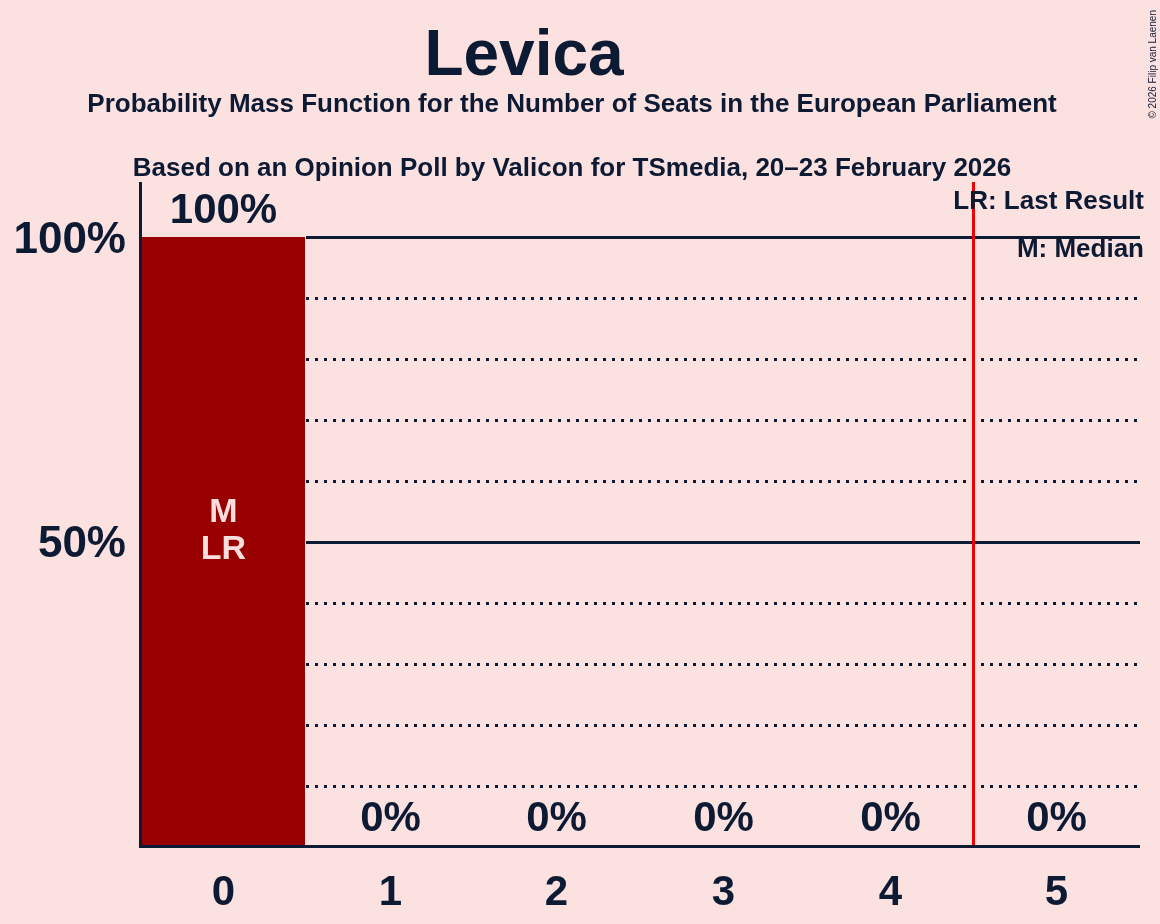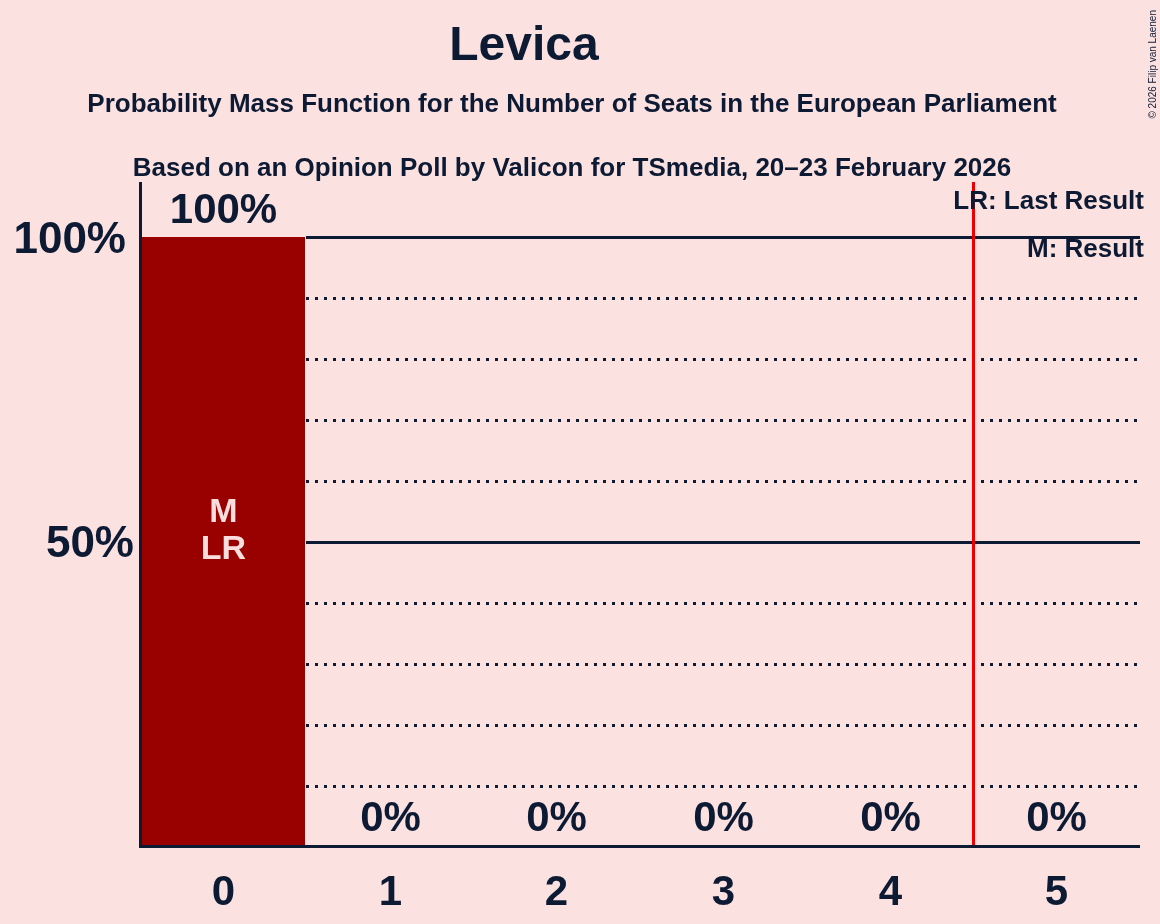--- a/index.html
+++ b/index.html
@@ -3,30 +3,30 @@
 <meta charset="utf-8">
 <style>
   html,body{margin:0;padding:0;}
   body{
     width:1160px;height:924px;position:relative;overflow:hidden;
     background:#FCE1E1;color:#0D1A33;
     font-family:"Liberation Sans", sans-serif;
   }
   .abs{position:absolute;}
   .center{text-align:center;}
-  .title{top:16px;left:0;width:1048px;font-size:48px;font-weight:bold;}
+  .title{top:16px;left:0;width:1048px;font-size:64px;font-weight:bold;}
   .subtitle{left:0;width:1144px;font-size:26px;font-weight:bold;}
   .subtitle1{top:88px;}
   .subtitle2{top:136px;margin-top:16px;}
   .legend-item{right:16px;font-size:26px;font-weight:bold;text-align:right;z-index:6;}
   .legend-lr{top:185px;}
   .legend-m{top:233px;}
   .ylabel{left:0;width:126px;text-align:right;font-size:44px;font-weight:bold;height:44px;line-height:44px;}
   .ylabel-100{top:216px;}
-  .ylabel-50{top:520px;padding-left:8px;}
+  .ylabel-50{top:520px;}
   .chart{left:140px;top:182px;width:1000px;height:665px;}
   .y-axis-line{left:-1px;top:0;width:3px;height:665px;background:#0D1A33;}
   .x-axis-line{left:-1px;top:663px;width:1001px;height:3px;background:#0D1A33;z-index:5;}
   .gridline{left:166px;width:834px;height:3px;}
   .gridline.solid{background:#0D1A33;}
   .gridline.dotted{background-image:repeating-linear-gradient(to right,#0D1A33 0 3px,transparent 3px 9px);}
   .g100{top:54px;}.g90{top:115px;}.g80{top:176px;}.g70{top:237px;}.g60{top:298px;}
   .g50{top:359px;}.g40{top:420px;}.g30{top:481px;}.g20{top:542px;}.g10{top:603px;}
   .bar{left:2px;top:55px;width:163px;height:610px;background:#990000;z-index:3;
        display:flex;flex-direction:column;justify-content:center;align-items:center;}
@@ -43,21 +43,21 @@
              font-size:10px;white-space:nowrap;color:#0D1A33;}
 </style>
 </head>
 <body>
 
 <div class="abs title center">Levica</div>
 <div class="abs subtitle subtitle1 center">Probability Mass Function for the Number of Seats in the European Parliament</div>
 <div class="abs subtitle subtitle2 center">Based on an Opinion Poll by Valicon for TSmedia, 20–23 February 2026</div>
 
 <div class="abs legend-item legend-lr">LR: Last Result</div>
-<div class="abs legend-item legend-m">M: Result</div>
+<div class="abs legend-item legend-m">M: Median</div>
 
 <div class="abs ylabel ylabel-100">100%</div>
 <div class="abs ylabel ylabel-50">50%</div>
 
 <div class="abs chart">
   <div class="abs gridline solid g100"></div>
   <div class="abs gridline dotted g90"></div>
   <div class="abs gridline dotted g80"></div>
   <div class="abs gridline dotted g70"></div>
   <div class="abs gridline dotted g60"></div>

